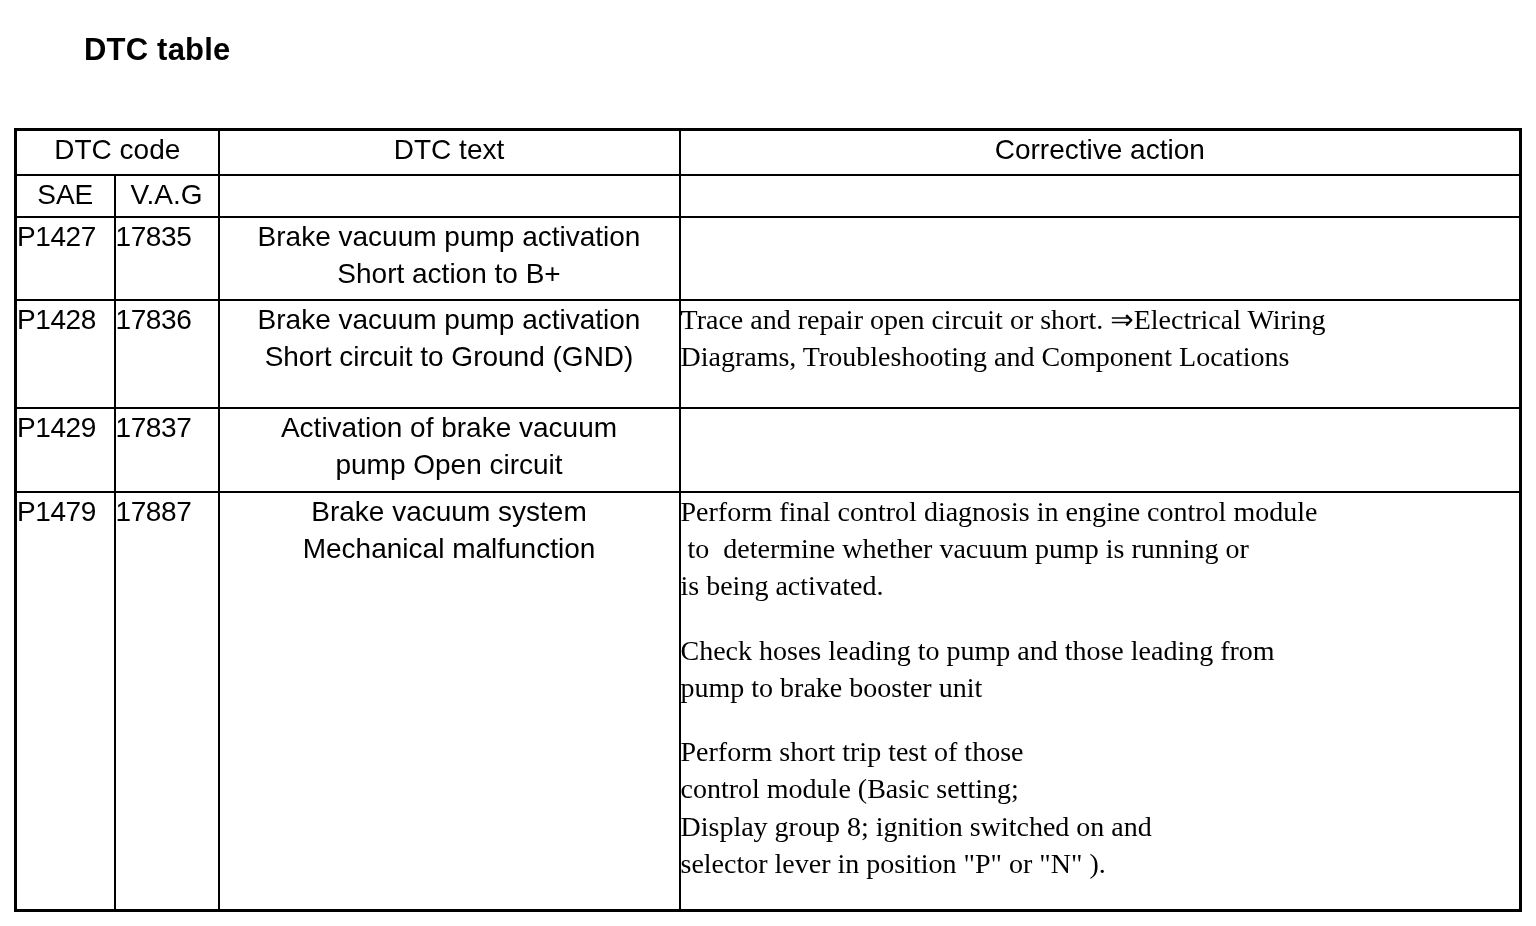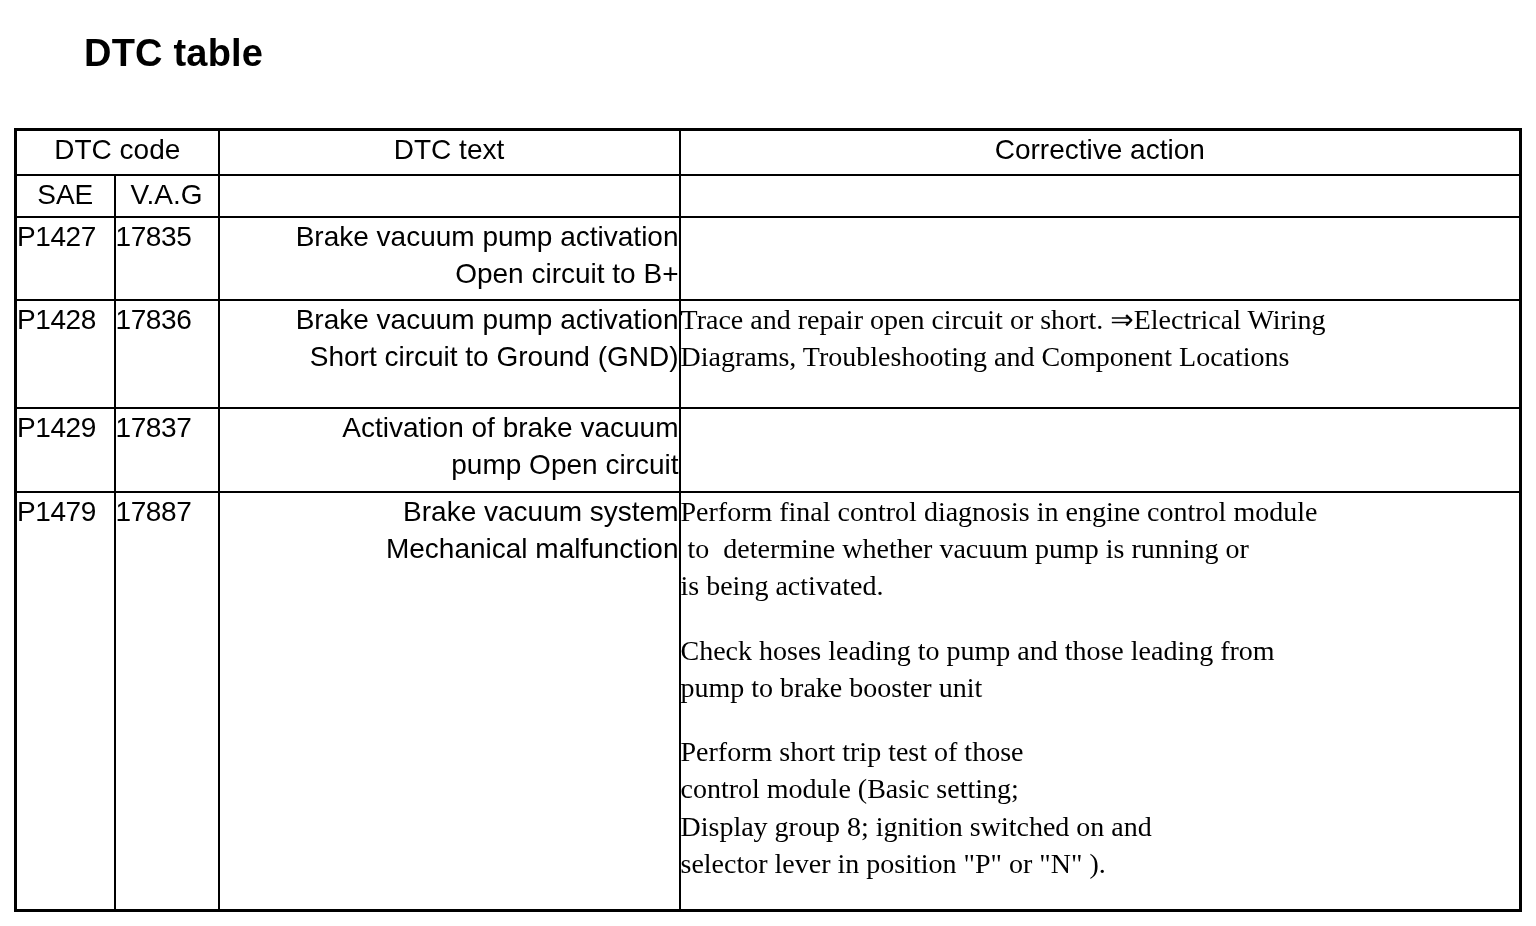--- a/index.html
+++ b/index.html
@@ -14,21 +14,21 @@
     font-family: "Liberation Sans", sans-serif;
     color: #000000;
     overflow: hidden;
     position: relative;
   }
 
   .page-title {
     position: absolute;
     left: 84px;
     top: 32px;
-    font-size: 38px;
+    font-size: 31px;
     font-weight: bold;
     letter-spacing: 0.2px;
     white-space: nowrap;
   }
 
   .dtc-table-wrap {
     position: absolute;
     left: 14px;
     top: 128px;
     width: 1505px;
@@ -79,21 +79,21 @@
 
   .cellcode {
     text-align: left;
     font-size: 28px;
     padding: 4px 0 0 1px;
     white-space: nowrap;
     letter-spacing: -0.4px;
   }
 
   .celltext {
-    text-align: right;
+    text-align: center;
     font-size: 28px;
     padding: 4px 2px 6px 4px;
   }
 
   .celltext .line,
   .cellcorr .line {
     display: block;
     white-space: pre;
   }
 
@@ -142,21 +142,21 @@
         <th class="subhdr empty-cell"></th>
       </tr>
     </thead>
     <tbody>
 
       <tr class="r-p1427">
         <td class="cellcode">P1427</td>
         <td class="cellcode">17835</td>
         <td class="celltext">
             <span class="line">Brake vacuum pump activation</span>
-            <span class="line">Open circuit to B+</span>
+            <span class="line">Short action to B+</span>
           </td>
         <td class="cellcorr"></td>
       </tr>
 
       <tr class="r-p1428">
         <td class="cellcode">P1428</td>
         <td class="cellcode">17836</td>
         <td class="celltext">
             <span class="line">Brake vacuum pump activation</span>
             <span class="line">Short circuit to Ground (GND)</span>

